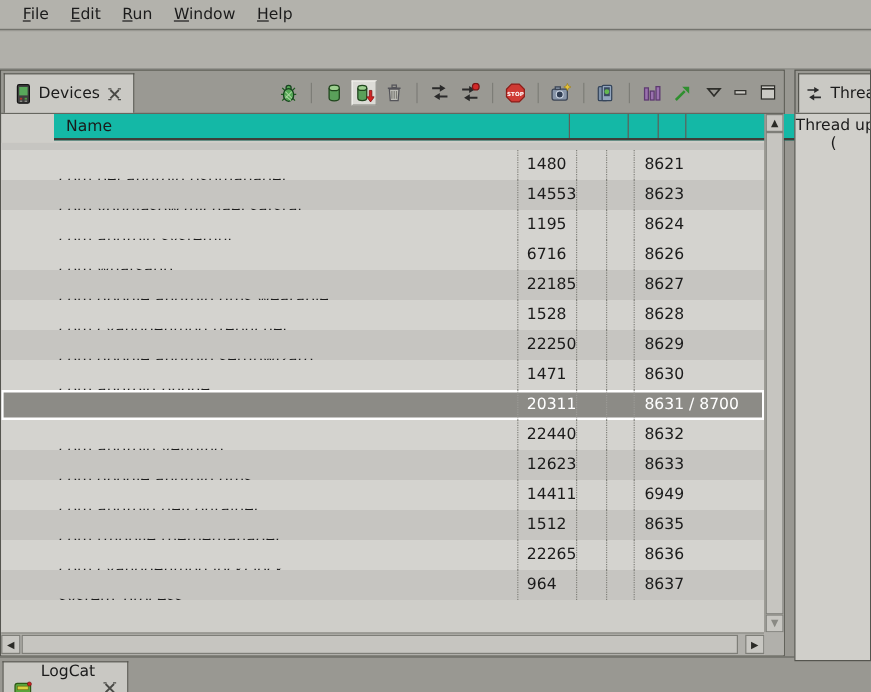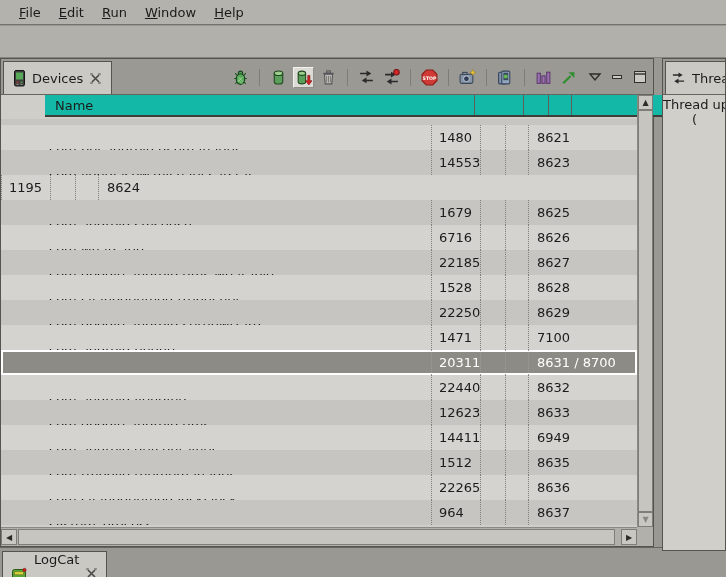--- a/index.html
+++ b/index.html
@@ -269,31 +269,25 @@
           <span class="cell c-port">8621</span>
         </div>
         <div class="row dark">
           <span class="cell c-name">com.vonglasow.michael.satstat</span>
           <span class="cell c-pid">14553</span>
           <span class="cell c-n1"></span>
             <span class="cell c-n2"></span>
           <span class="cell c-port">8623</span>
         </div>
         <div class="row light">
+          <span class="cell c-name">com.android.systemui</span>
           <span class="cell c-pid">1195</span>
           <span class="cell c-n1"></span>
             <span class="cell c-n2"></span>
           <span class="cell c-port">8624</span>
-        </div>
-        <div class="row dark">
-          <span class="cell c-name">com.android.smspush</span>
-          <span class="cell c-pid">1679</span>
-          <span class="cell c-n1"></span>
-            <span class="cell c-n2"></span>
-          <span class="cell c-port">8625</span>
         </div>
         <div class="row light">
           <span class="cell c-name">com.whatsapp</span>
           <span class="cell c-pid">6716</span>
           <span class="cell c-n1"></span>
             <span class="cell c-n2"></span>
           <span class="cell c-port">8626</span>
         </div>
         <div class="row dark">
           <span class="cell c-name">com.google.android.gms.wearable</span>
@@ -314,21 +308,21 @@
           <span class="cell c-pid">22250</span>
           <span class="cell c-n1"></span>
             <span class="cell c-n2"></span>
           <span class="cell c-port">8629</span>
         </div>
         <div class="row light">
           <span class="cell c-name">com.android.phone</span>
           <span class="cell c-pid">1471</span>
           <span class="cell c-n1"></span>
             <span class="cell c-n2"></span>
-          <span class="cell c-port">7100</span>
+          <span class="cell c-port">8630</span>
         </div>
         <div class="row selected">
           <span class="cell c-name">org.sufficientlysecure.keychain:passphrase_cache</span>
           <span class="cell c-pid">20311</span>
           <span class="cell c-n1"></span>
             <span class="cell c-n2"></span>
           <span class="cell c-port">8631 / 8700</span>
         </div>
         <div class="row light">
           <span class="cell c-name">com.android.vending</span>

